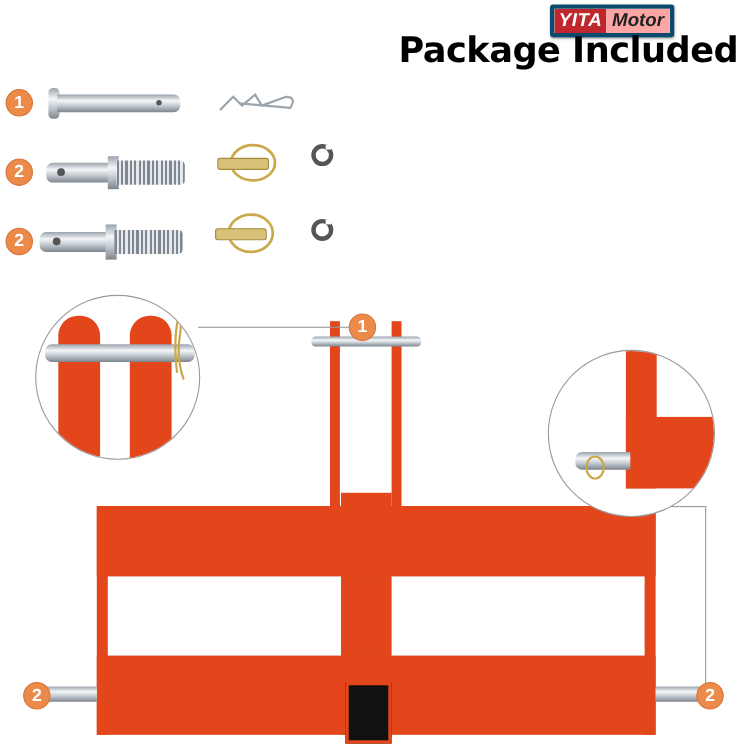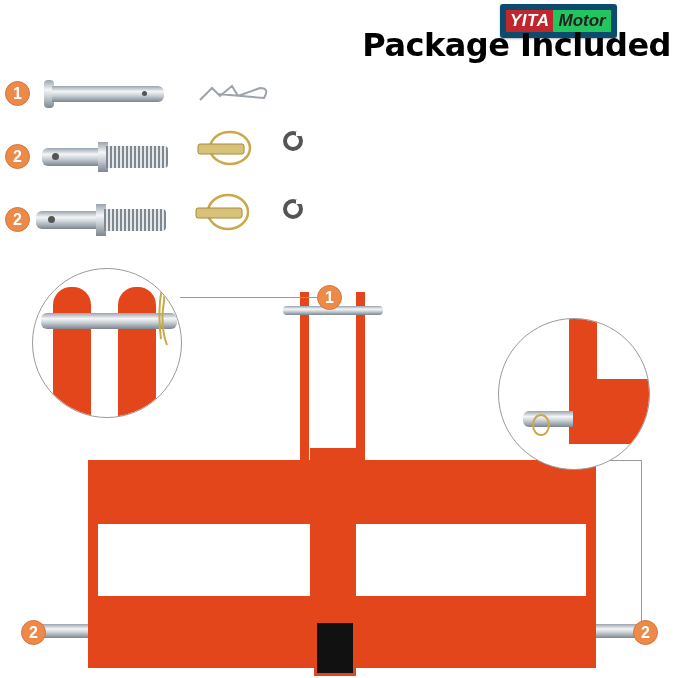--- a/index.html
+++ b/index.html
@@ -1,20 +1,20 @@
 <!DOCTYPE html>
 <html><head>
 <meta charset="utf-8">
 <style>
   html,body{margin:0;padding:0;background:#fff;}
   body{width:679px;height:678px;position:relative;overflow:hidden;font-family:"Liberation Sans",sans-serif;}
   .abs{position:absolute;}
-  .logo{left:500px;top:4px;height:22px;display:flex;border:6px solid #0c4a6e;border-radius:3px;overflow:hidden;box-shadow:0 1px 2px rgba(0,0,0,.3);}
+  .logo{left:500px;top:4px;height:22px;display:flex;border:4px solid #0c4a6e;border-radius:3px;overflow:hidden;box-shadow:0 1px 2px rgba(0,0,0,.3);}
   .logo .a{background:#c0272d;color:#fff;font-weight:bold;font-style:italic;font-size:17px;padding:0 4px;line-height:22px;letter-spacing:.5px;}
-  .logo .b{background:#22c55e;color:#222;font-weight:bold;font-style:italic;font-size:17px;padding:0 5px;line-height:22px;}
+  .logo .b{background:#fca5a5;color:#222;font-weight:bold;font-style:italic;font-size:17px;padding:0 5px;line-height:22px;}
   .title{right:8px;top:26px;color:#000000;font-size:32px;font-weight:bold;font-family:"DejaVu Sans",sans-serif;letter-spacing:-0.5px;}
   .badge{width:25px;height:25px;border-radius:50%;background:#ec8a4a;color:#fff;font-weight:bold;font-size:16px;display:flex;align-items:center;justify-content:center;border:1px solid #d9733a;box-sizing:border-box;}
   .orange{background:#e2461a;}
   .circle{border-radius:50%;border:1px solid #9a9a9a;background:#fff;overflow:hidden;}
   .line{background:#9a9a9a;}
   .steel{background:linear-gradient(to bottom,#9aa3ad,#f4f6f8 35%,#c9d0d6 60%,#7d858e);}
 </style>
 </head>
 <body>
 

